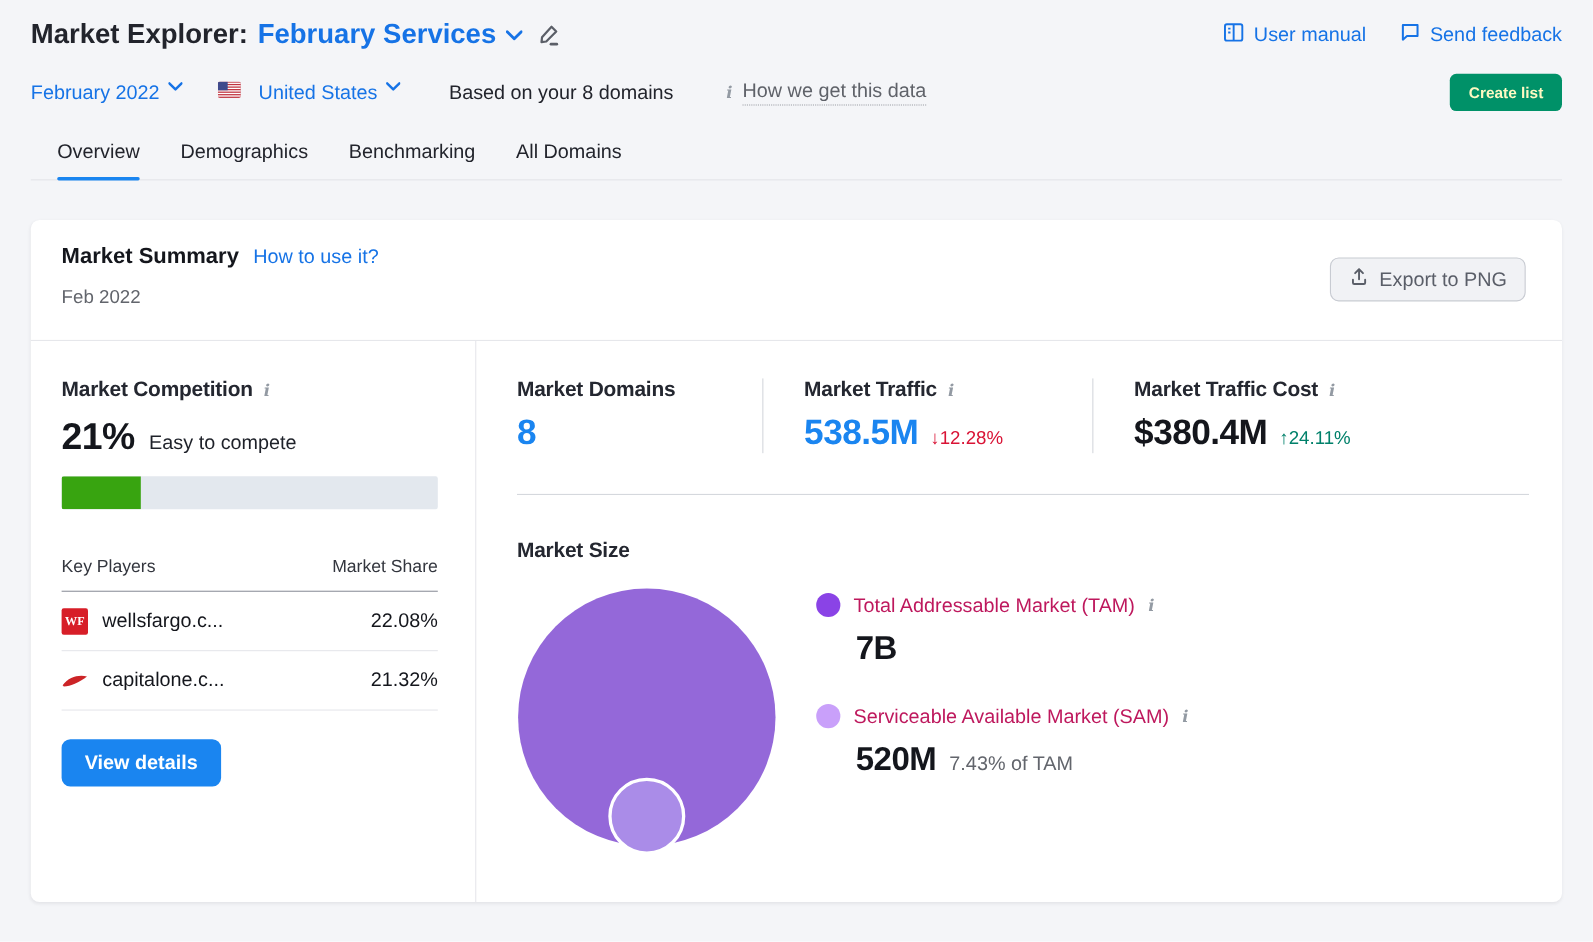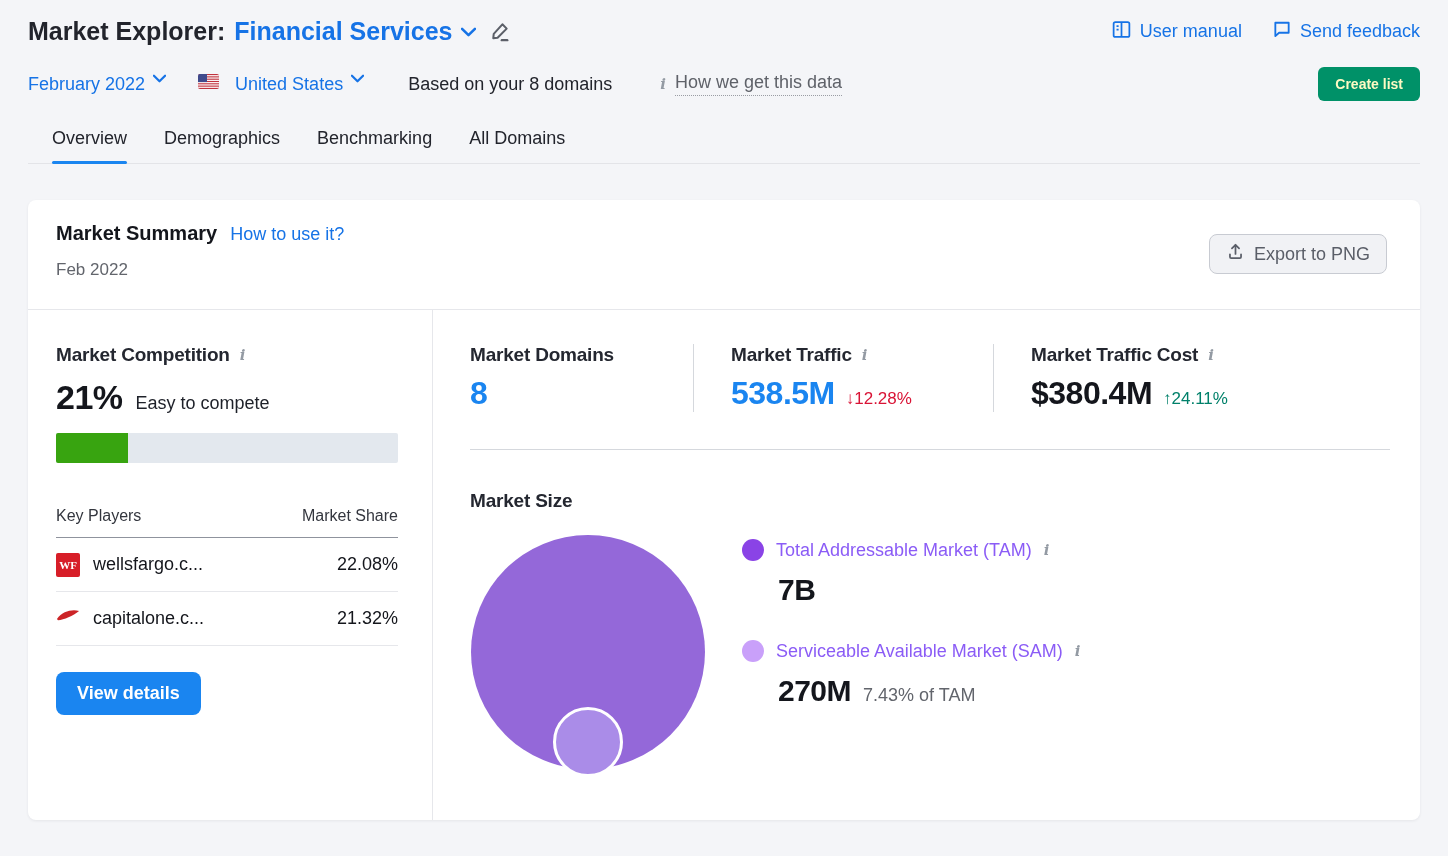--- a/index.html
+++ b/index.html
@@ -57,21 +57,21 @@
   .comp-label { font-size:18px; color:#1e2129; margin-left:13px; }
   .progress { margin-top:16px; width:342px; height:30px; background:#e3e8ee; border-radius:2px; overflow:hidden; }
   .progress-fill { height:100%; background:#38a410; }
 
   .kp-table { margin-top:44px; width:342px; }
   .kp-head { display:flex; justify-content:space-between; font-size:16px; color:#33363e;
              padding-bottom:12px; border-bottom:1px solid #8f939d; }
   .kp-row { display:flex; align-items:center; height:54px; border-bottom:1px solid #e6e7eb; gap:13px; }
   .kp-domain { font-size:18px; color:#14161c; }
   .kp-share { margin-left:auto; font-size:18px; color:#14161c; }
-  .logo-box { width:24px; height:24px; display:flex; justify-content:center; flex:none; }
+  .logo-box { width:24px; height:24px; display:flex; align-items:center; justify-content:center; flex:none; }
   .wf-logo { width:24px; height:24px; background:#d71e28; color:#fff; border-radius:2px;
              font-family:"Liberation Serif","DejaVu Serif",serif; font-weight:700; font-size:11px;
              display:flex; align-items:center; justify-content:center; }
   .btn-details { margin-top:26px; background:#1a85f0; color:#fff; font-size:18px; font-weight:600;
                  border:none; border-radius:8px; padding:11px 21px; cursor:pointer; font-family:inherit; }
 
   .right-col { flex:1; padding:34px 30px 0 37px; }
   .metrics-row { display:flex; }
   .metric { }
   .metric.m1 { width:223px; }
@@ -90,35 +90,35 @@
   .ms-content { display:flex; margin-top:23px; }
   .bubble-wrap { position:relative; width:236px; height:240px; flex:none; }
   .tam-bubble { position:absolute; top:0; left:1px; width:234px; height:234px; border-radius:50%; background:#9468d9; }
   .sam-bubble { position:absolute; left:50%; transform:translateX(-50%); bottom:-2px; width:66px; height:66px;
                 border-radius:50%; background:#aa8ce8; border:3px solid #fff; }
   .legend { margin-left:36px; padding-top:4px; }
   .legend-row { display:flex; align-items:center; gap:12px; }
   .legend-dot { width:22px; height:22px; border-radius:50%; flex:none; }
   .dot-tam { background:#8a43e6; }
   .dot-sam { background:#c9a0fa; }
-  .legend-label { font-size:18px; color:#8b5cf6; }
+  .legend-label { font-size:18px; color:#be185d; }
   .legend-value-row { display:flex; align-items:baseline; padding-left:36px; margin-top:12px; }
   .legend-value { font-size:30px; font-weight:700; color:#14161c; letter-spacing:-0.5px; }
   .legend-note { font-size:18px; color:#62656c; margin-left:12px; }
   .legend-row.second { margin-top:33px; }
 </style>
 </head>
 <body>
 
 <div class="topbar">
   <div class="row1">
     <div class="page-title">
       <span>Market Explorer:</span>
       <span class="market-name">
-        <span>Financial Services</span>
+        <span>February Services</span>
         <span class="chev">
           <svg width="15" height="10" viewBox="0 0 14 9">
               <path d="M1 1.5 L7 7.5 L13 1.5" fill="none" stroke="currentColor" stroke-width="2.4" stroke-linecap="round" stroke-linejoin="round"></path>
             </svg>
         </span>
       </span>
       <span class="edit-ic">
         <svg width="23" height="23" viewBox="0 0 24 24" fill="none" stroke="#5b5f68" stroke-width="2.1" stroke-linejoin="round">
           <path d="M15 4.5 L19.5 9 L10 18.5 L5.5 19 L6 14.5 Z"></path>
           <path d="M14.5 21 h5.5" stroke-linecap="round" stroke-width="2.6"></path>
@@ -307,20 +307,20 @@
           </div>
           <div class="legend-value-row">
             <span class="legend-value">7B</span>
           </div>
           <div class="legend-row second">
             <span class="legend-dot dot-sam"></span>
             <span class="legend-label">Serviceable Available Market (SAM)</span>
             <span class="info-i">i</span>
           </div>
           <div class="legend-value-row">
-            <span class="legend-value">270M</span>
+            <span class="legend-value">520M</span>
             <span class="legend-note">7.43% of TAM</span>
           </div>
         </div>
       </div>
     </div>
   </div>
 </div>
 
 </body></html>

